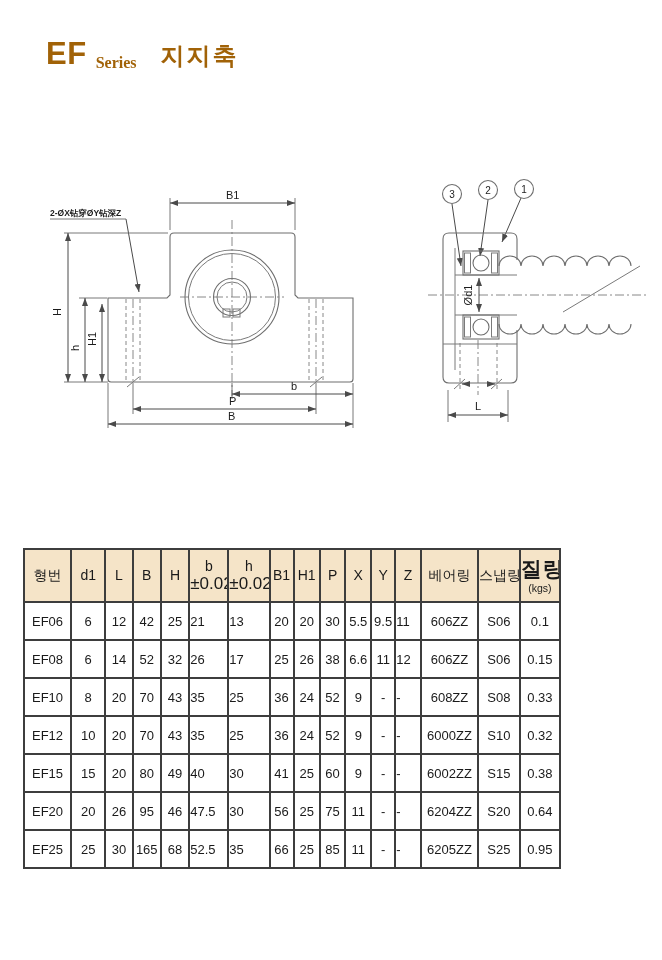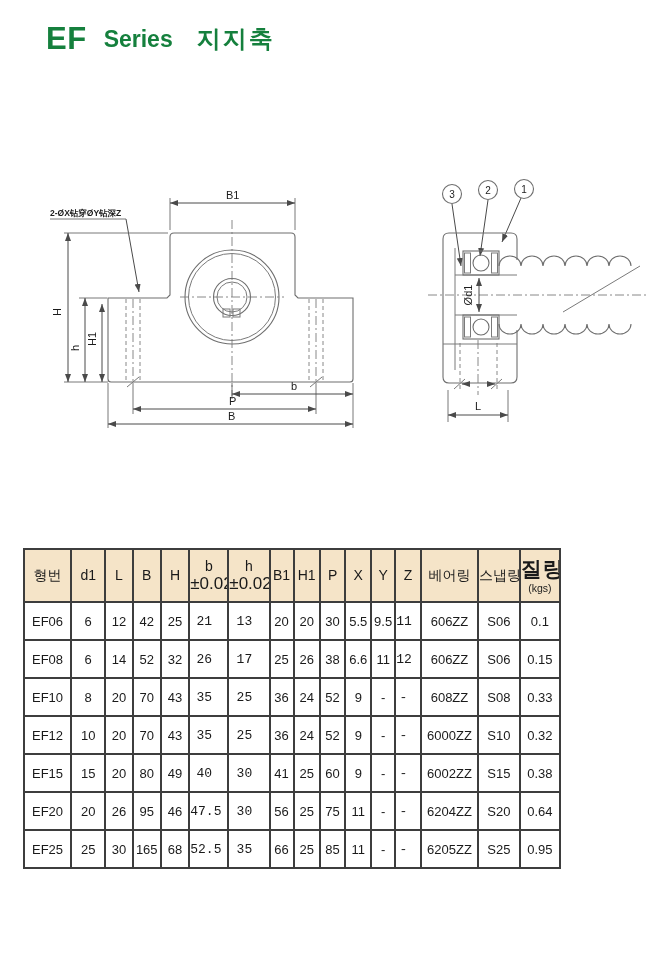--- a/index.html
+++ b/index.html
@@ -2,25 +2,25 @@
 <html style="--header-bg: #f5e4c8; --table-border: #3d3d3d;"><head>
 <meta charset="utf-8">
 <style>
   html,body { margin:0; padding:0; background:#ffffff; }
   body {
     width:662px; height:960px; position:relative; overflow:hidden;
     font-family:"Liberation Sans", sans-serif;
   }
   
   .page-title {
-    position:absolute; left:46px; top:21px;
-    display:flex; align-items:center; color:#15803d;
+    position:absolute; left:46px; top:36px;
+    display:flex; align-items:flex-end; color:#a16207;
   }
   .page-title .brand  { font-size:31px; font-weight:bold; letter-spacing:0.5px; }
-  .page-title .series { font-size:23px; font-weight:bold; margin-left:17px; }
+  .page-title .series { font-size:16px; font-weight:bold; margin-left:9px;font-family:Liberation Serif, serif; }
   .page-title .kr     { font-size:24px; font-weight:bold; margin-left:24px; letter-spacing:2px; }
 
   
   .drawing-area { position:absolute; left:0; top:160px; width:662px; height:300px; }
   svg text { fill:#1c1c1c; }
   .geo   { stroke:#6e6e6e; stroke-width:1.1; fill:none; }
   .geo2  { stroke:#7a7a7a; stroke-width:1; fill:none; }
   .dim   { stroke:#4a4a4a; stroke-width:1; fill:none; }
   .ext   { stroke:#6a6a6a; stroke-width:0.9; fill:none; }
   .dash  { stroke:#7a7a7a; stroke-width:0.9; fill:none; stroke-dasharray:4 3; }
@@ -40,21 +40,21 @@
     overflow:hidden; white-space:nowrap; padding:0;
   }
   .spec-table thead th {
     background:var(--header-bg,#f5e4c8);
     height:51px; font-weight:normal; font-size:14px; line-height:1.15;
   }
   .spec-table thead th .sub { display:block; font-size:17px; }
   .spec-table thead th.hdr-bold .lbl { font-weight:bold; font-size:21px; letter-spacing:1px; }
   .spec-table thead th.hdr-bold .sub { font-size:10.5px; }
   .spec-table tbody td { height:36px; font-size:13px; background:#fff; }
-  .spec-table tbody td.al-r { text-align:center; padding-right:9px;font-family:Liberation Mono, monospace; }
+  .spec-table tbody td.al-r { text-align:left; padding-right:9px; }
 </style>
 </head>
 <body>
 
 <div class="page-title">
   <span class="brand">EF</span>
   <span class="series">Series</span>
   <span class="kr">지지축</span>
 </div>
 

